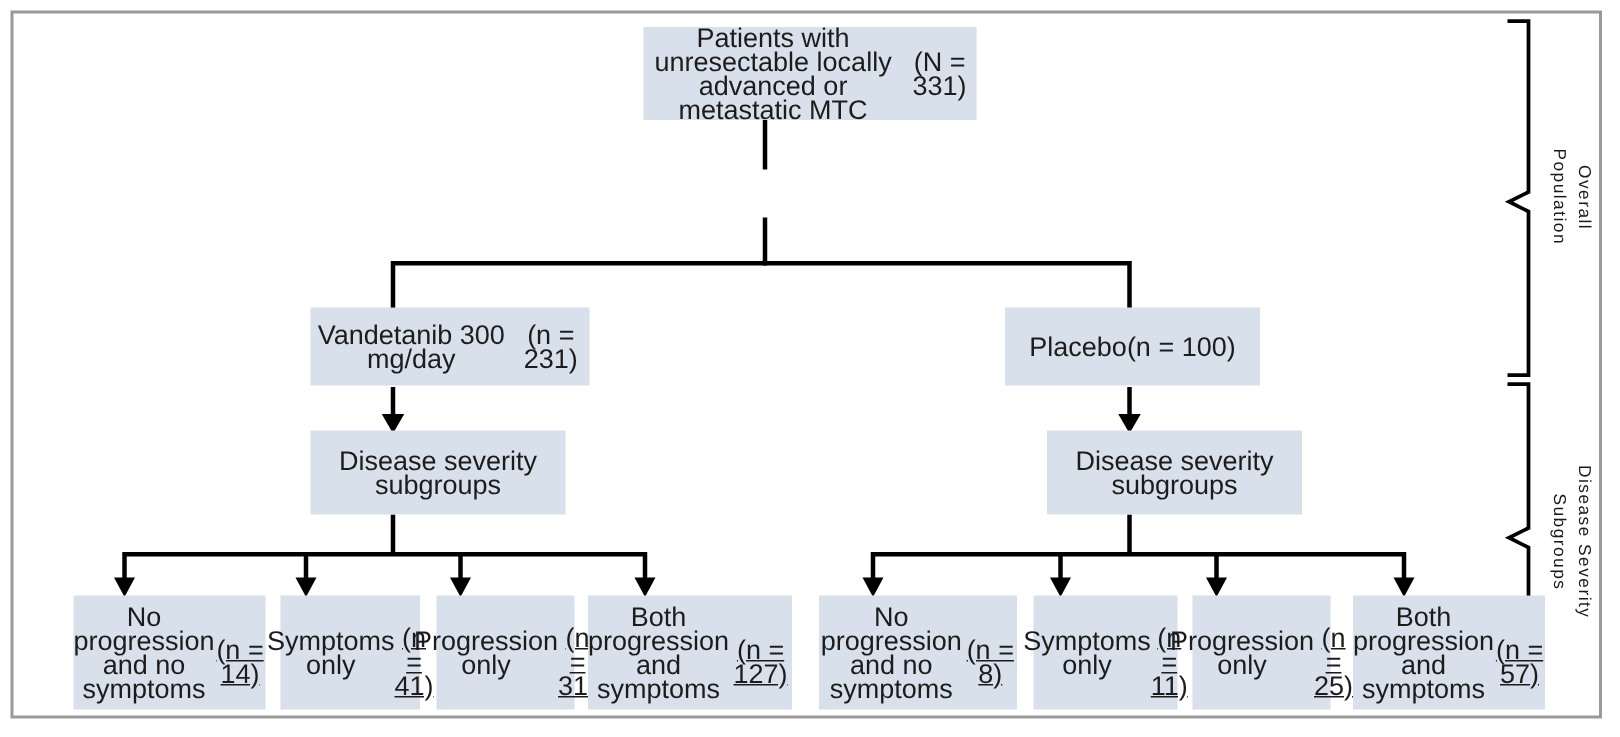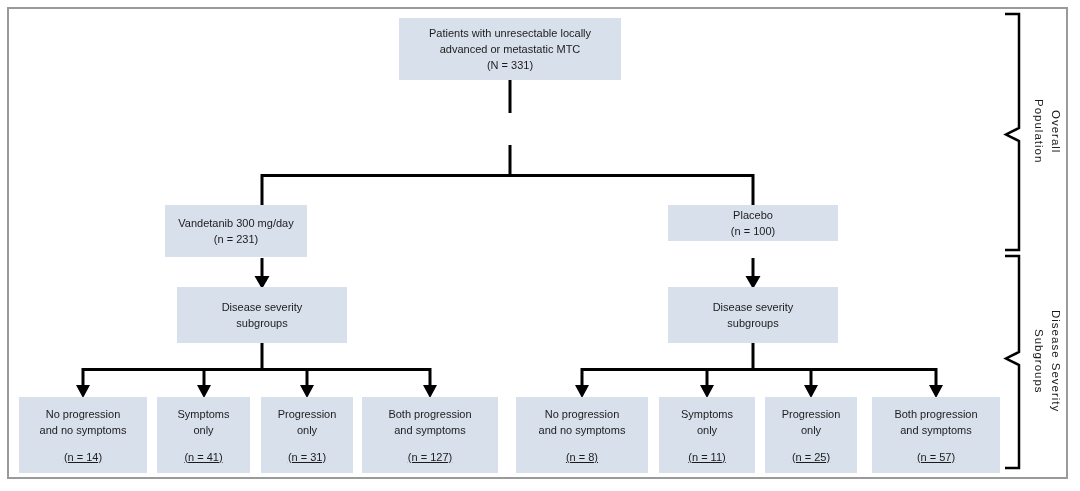--- a/index.html
+++ b/index.html
@@ -3,22 +3,22 @@
 <meta charset="utf-8">
 <style>
   html,body{margin:0;padding:0;background:#ffffff;}
   body{width:1080px;height:491px;position:relative;overflow:hidden;
        font-family:"Liberation Sans","DejaVu Sans",sans-serif;color:var(--text-color,#1c1c1c);}
   .stage{position:absolute;left:0;top:0;width:1080px;height:491px;}
   .frame{position:absolute;left:7px;top:7px;width:1061px;height:472px;
          border:2px solid var(--frame-color,#9a9a9a);box-sizing:border-box;}
   svg.overlay{position:absolute;left:0;top:0;width:1080px;height:491px;pointer-events:none;}
   .node{position:absolute;background:var(--box-fill,#d8e0ec);box-sizing:border-box;
-        display:flex;flex-direction:column;align-items:center;justify-content:center;
-        text-align:center;font-size:11px;line-height:16px;}
+        display:flex;flex-direction:row;align-items:center;justify-content:center;
+        text-align:center;font-size:18px;line-height:16px;margin-left:30px;}
   .lbl{white-space:pre-line;}
   .nval{white-space:pre-line;}
   .leaf .nval{margin-top:11px;text-decoration:underline;}
   .blabel-wrap{position:absolute;display:flex;align-items:center;justify-content:center;}
   .blabel{writing-mode:vertical-rl;text-orientation:mixed;white-space:pre-line;
           text-align:center;font-size:11.5px;letter-spacing:1px;line-height:1.45;color:#1a1a1a;}
 </style>
 </head>
 <body>
 
@@ -65,26 +65,26 @@
     <path d="M1005 256 L1019 256 L1019 352 L1006 358.5 L1019 365 L1019 468 L1005 468" stroke="#000" stroke-width="2.5" fill="none" stroke-linejoin="miter"></path>
   </svg>
 
   <div class="node" style="left:399px;top:18px;width:222px;height:62px">
     <div class="lbl">Patients with unresectable locally
 advanced or metastatic MTC</div>
     <div class="nval">(N = 331)</div>
   </div>
 
 
-  <div class="node" style="left:165px;top:205px;width:142px;height:52px">
+  <div class="node" style="left:177px;top:205px;width:186px;height:52px">
     <div class="lbl">Vandetanib 300 mg/day</div>
     <div class="nval">(n = 231)</div>
   </div>
 
-  <div class="node" style="left:668px;top:205px;width:170px;height:36px">
+  <div class="node" style="left:640px;top:205px;width:170px;height:52px">
     <div class="lbl">Placebo</div>
     <div class="nval">(n = 100)</div>
   </div>
 
   <div class="node" style="left:177px;top:287px;width:170px;height:56px">
     <div class="lbl">Disease severity
 subgroups</div>
   </div>
 
   <div class="node" style="left:668px;top:287px;width:170px;height:56px">

